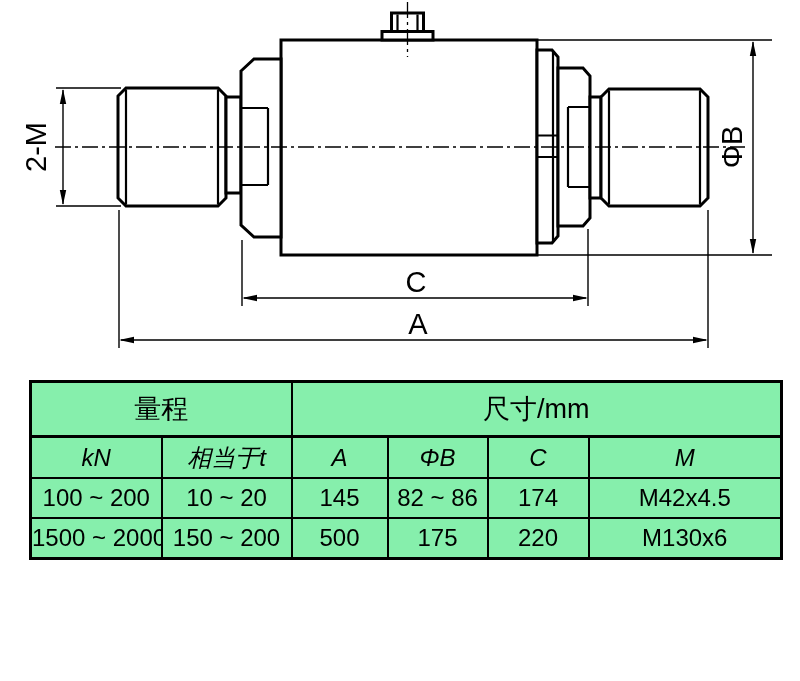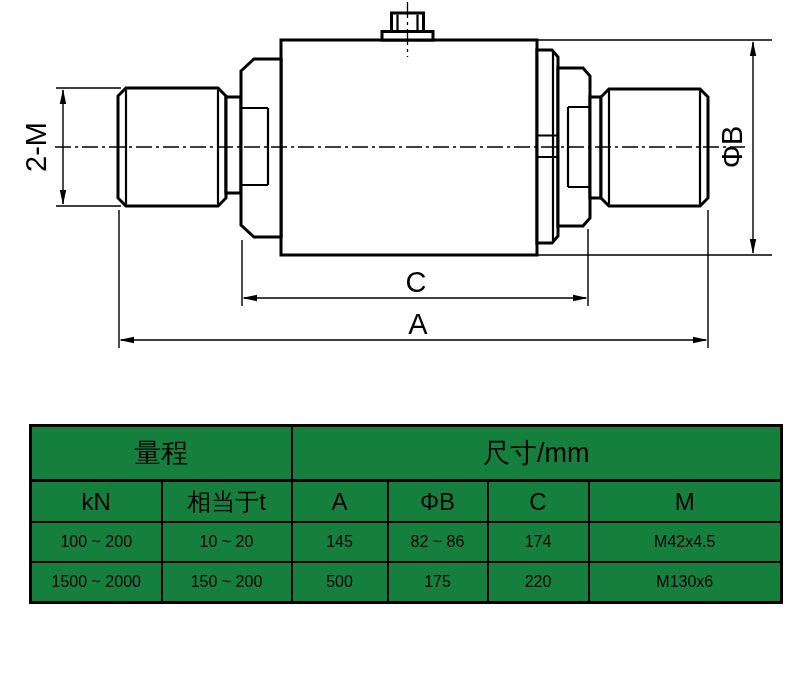--- a/index.html
+++ b/index.html
@@ -11,31 +11,31 @@
   svg.drawing { position:absolute; left:0; top:0; display:block; }
   .outline  { fill:#ffffff; stroke:#000; stroke-width:3; stroke-linejoin:miter; }
   .outline2 { fill:none;    stroke:#000; stroke-width:2.2; }
   .dim      { fill:none;    stroke:#000; stroke-width:1.4; }
   .arrow    { fill:#000; stroke:none; }
   .cline    { fill:none; stroke:#000; stroke-width:1.3; stroke-dasharray:16 4 3 4; }
   .dim-label{ fill:#000; font-family:"Liberation Sans","DejaVu Sans",sans-serif;
               font-size:29px; text-anchor:middle; }
 
   table.spec-table {
-    position:absolute; left:29px; top:424px; width:751px;
+    position:absolute; left:29px; top:380px; width:751px;
     border-collapse:collapse; table-layout:fixed;
-    border:3px solid #000; text-align:center; background:#15803d;
+    border:3px solid #000; text-align:center; background:#86efac;
   }
   table.spec-table td {
     border:2px solid #000; padding:0; white-space:nowrap; overflow:hidden;
     font-family:"Liberation Sans","DejaVu Sans",sans-serif; color:#000;
   }
   tr.h1 td   { height:52px; font-size:27px; border-bottom:3px solid #000; }
-  tr.h2 td   { height:39px; font-size:24px; }
-  tr.data td { height:38px; font-size:16px; }
+  tr.h2 td   { height:39px; font-size:24px;font-style:italic; }
+  tr.data td { height:38px; font-size:24px; }
   td.thick-l { border-left:3px solid #000; }
 </style>
 </head>
 <body>
 
 <div class="canvas">
 
   <svg class="drawing" width="800" height="395" viewBox="0 0 800 395">
 
     <rect class="outline" x="281" y="40" width="256" height="215"></rect>

